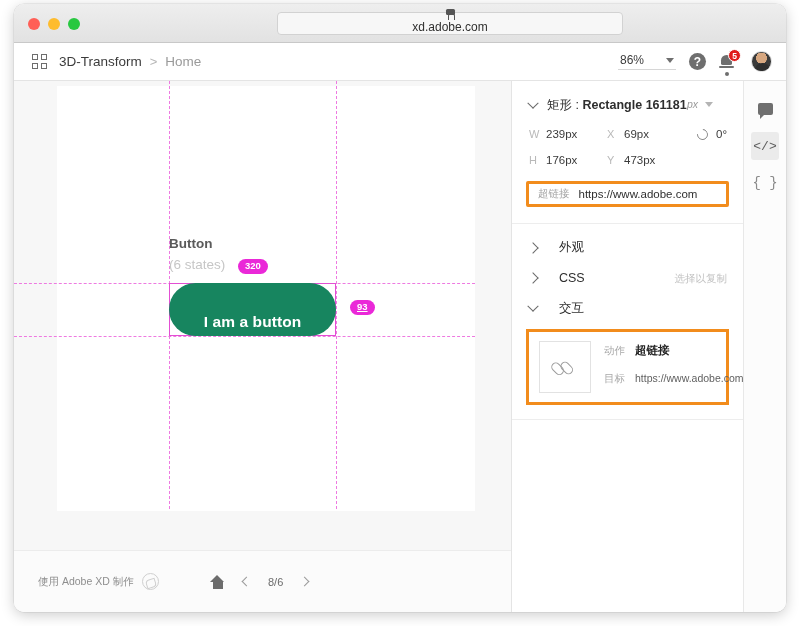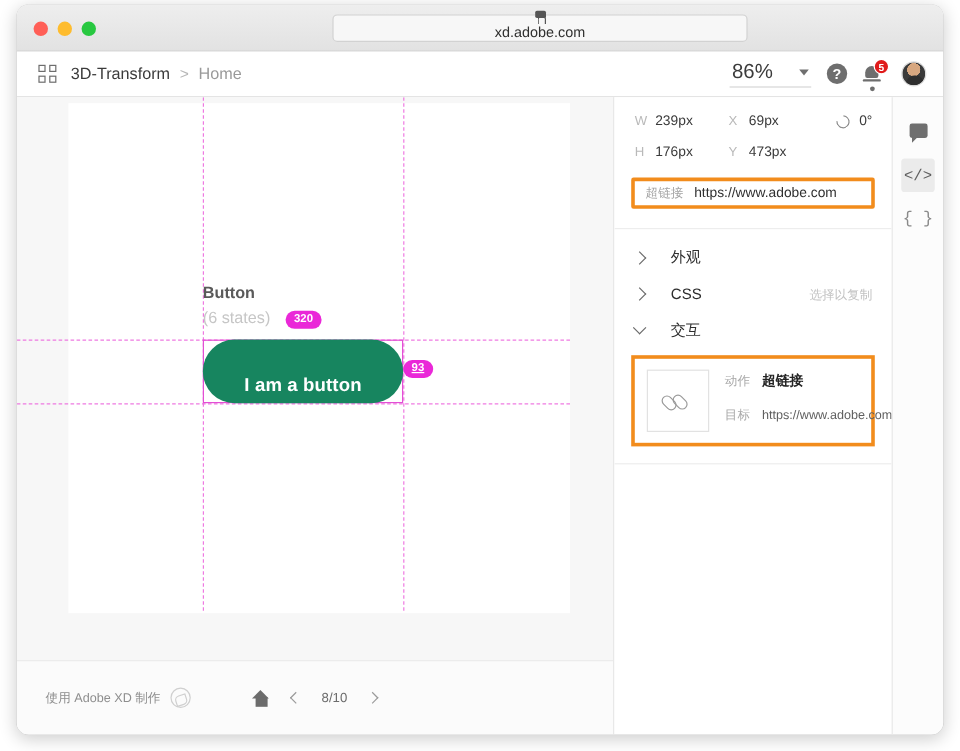--- a/index.html
+++ b/index.html
@@ -74,21 +74,21 @@
   .crumb { font-size: 13.5px; color: #3b3b3b; }
   .crumb-sep { font-size: 13px; color: #b6b6b6; margin: 0 8px; }
   .crumb-cur { font-size: 13.5px; color: #9a9a9a; }
 
   .hdr-right { margin-left: auto; display: flex; align-items: center; gap: 13px; }
   .zoomctl {
     display: flex; align-items: center; gap: 22px;
     border-bottom: 1px solid #d6d6d6;
     padding: 0 2px 2px 2px;
   }
-  .zoomval { font-size: 17px; color: #3b3b3b; }
+  .zoomval { font-size: 12px; color: #3b3b3b; }
   .caret {
     width: 0; height: 0;
     border-left: 4px solid transparent; border-right: 4px solid transparent;
     border-top: 5px solid #6f6f6f;
   }
   .circ-icon {
     width: 17px; height: 17px; border-radius: 50%;
     background: #6e6e6e; color: #fff;
     font-size: 12px; font-weight: bold;
     display: flex; align-items: center; justify-content: center;
@@ -413,39 +413,47 @@
 
       <div class="selbox" style="left:155px; top:202px; width:167px; height:53px;"></div>
 
       <span class="lbl-button" style="top:155px;">Button</span>
       <span class="lbl-states" style="top:176px;">(6 states)</span>
       <span class="mbadge" style="left:224px; top:178px;">320</span>
 
       <div class="btn-shape" style="top:202px;">
         <span class="btn-label">I am a button</span>
       </div>
-      <span class="mbadge" style="left:322px; top:219px;text-decoration:underline;">93</span>
+      <span class="mbadge" style="left:336px; top:219px;text-decoration:underline;">93</span>
 
       <div class="cfooter">
         <div class="madewith">
           <span>使用 Adobe XD 制作</span>
           <span class="cc-logo"></span>
         </div>
         <div class="cnav">
           <span class="homeicon"></span>
           <span class="chev chev-l"></span>
-          <span class="pageno">8/10</span>
+          <span class="pageno">8/6</span>
           <span class="chev chev-r"></span>
         </div>
       </div>
     </div>
 
     <div class="inspector">
 
       <div class="insp-sec">
+        <div class="insp-head">
+          <span class="tw tw-down"></span>
+          <span class="obj-title"><span>矩形</span><span> : </span><b>Rectangle 161181</b></span>
+          <span class="unit">
+            <span>px</span>
+            <span class="unit-caret"></span>
+          </span>
+        </div>
 
         <div class="proprow">
           <span class="pcell" style="width:78px;">
             <span class="pkey">W</span>
             <span class="pval">239px</span>
           </span>
           <span class="pcell" style="width:90px;">
             <span class="pkey">X</span>
             <span class="pval">69px</span>
           </span>

